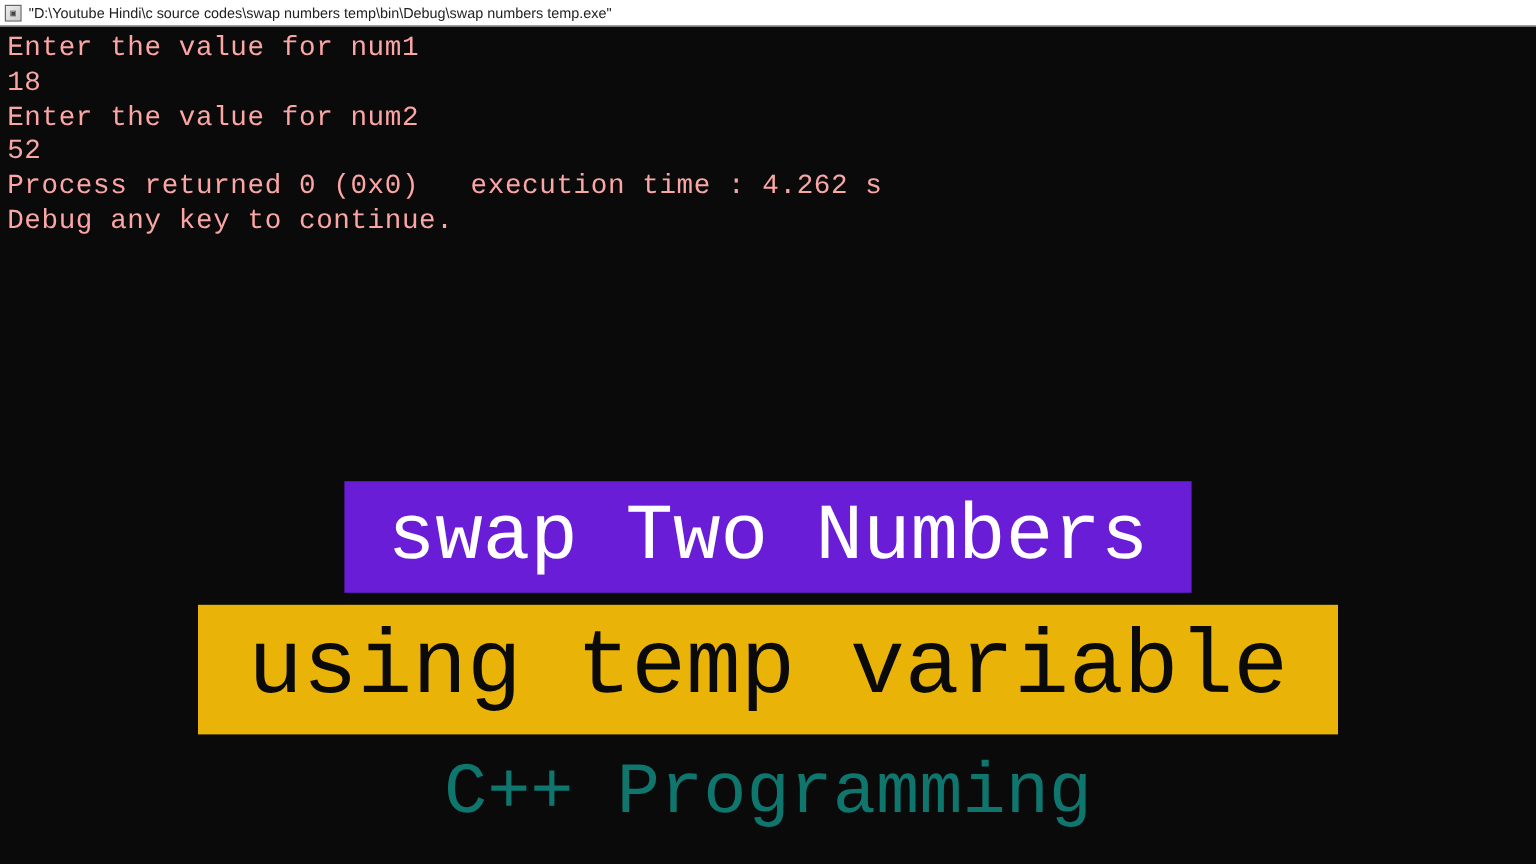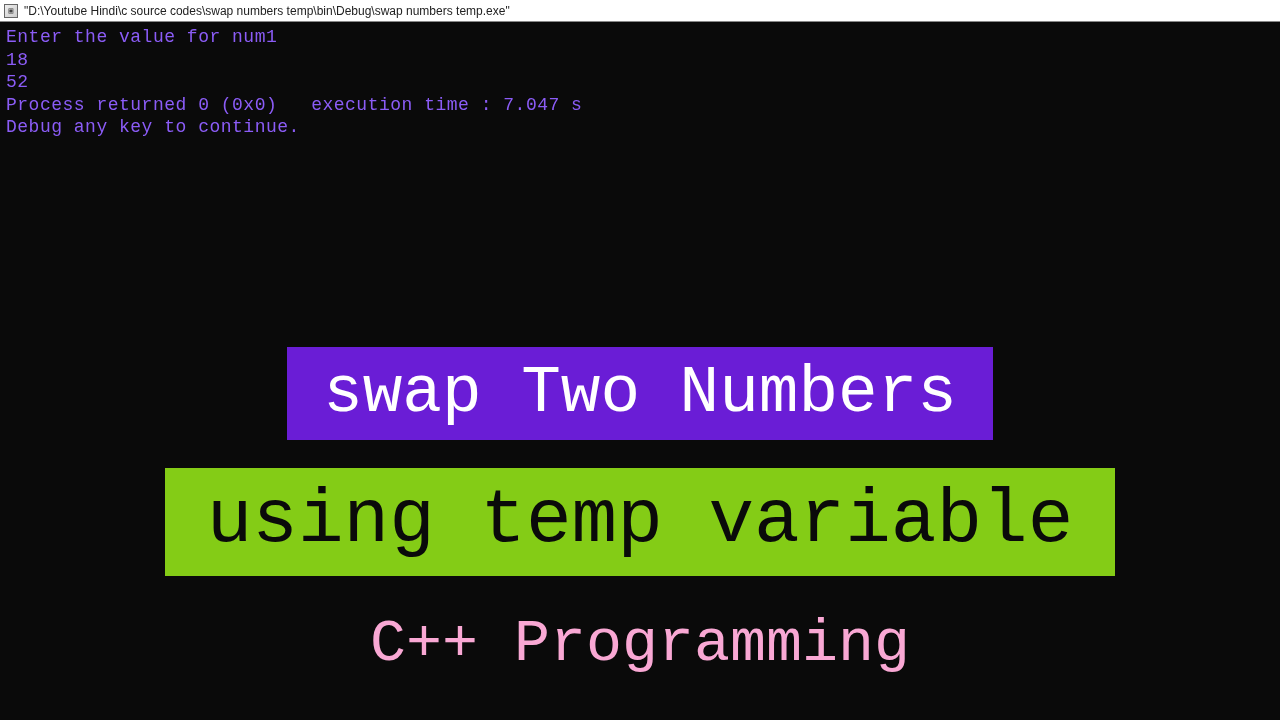--- a/index.html
+++ b/index.html
@@ -31,76 +31,77 @@
     color: #444;
     background: linear-gradient(135deg,#eee,#ccc);
   }
   .title-text {
     font-family: "Segoe UI", Tahoma, sans-serif;
     font-size: 12px;
     color: #222;
   }
   .console {
     padding: 4px 6px;
-    color: #8b5cf6;
-    font-size: 18px;
+    color: #fca5a5;
+    font-size: 23px;
     line-height: 1.25;
     letter-spacing: 0.5px;
   }
   .console .line { white-space: pre; }
   .overlay {
     position: absolute;
     left: 0;
     width: 1280px;
     bottom: 0;
     display: flex;
     flex-direction: column;
     align-items: center;
   }
   .band {
     display: inline-block;
     font-family: Consolas, 'Courier New', monospace;
     text-align: center;
     padding: 12px 36px;
-    margin-bottom: 28px;
+    margin-bottom: 10px;
   }
   .band1 {
     background: #6a1dd6;
     color: #ffffff;
     font-size: 66px;
     line-height: 1.05;
   }
   .band2 {
-    background: #84cc16;
+    background: #eab308;
     color: #0a0a0a;
     font-size: 76px;
     line-height: 1.05;
     padding: 14px 42px;
   }
   .band3 {
     background: #0a0a0a;
-    color: #f9a8d4;
+    color: #0f766e;
     font-size: 60px;
     line-height: 1.0;
     padding: 10px 36px 18px;
   }
 </style>
 </head>
 <body>
 
 <div class="title-bar">
   <span class="title-icon">▣</span>
   <span class="title-text">"D:\Youtube Hindi\c source codes\swap numbers temp\bin\Debug\swap numbers temp.exe"</span>
 </div>
 
 <div class="console">
   <div class="line">Enter the value for num1</div>
   <div class="line">18</div>
+  <div class="line">Enter the value for num2</div>
   <div class="line">52</div>
-  <div class="line">Process returned 0 (0x0)   execution time : 7.047 s</div>
+  <div class="line">Process returned 0 (0x0)   execution time : 4.262 s</div>
   <div class="line">Debug any key to continue.</div>
 </div>
 
 <div class="overlay">
   <div class="band band1">swap Two Numbers</div>
   <div class="band band2">using temp variable</div>
   <div class="band band3">C++ Programming</div>
 </div>
 
 </body></html>

